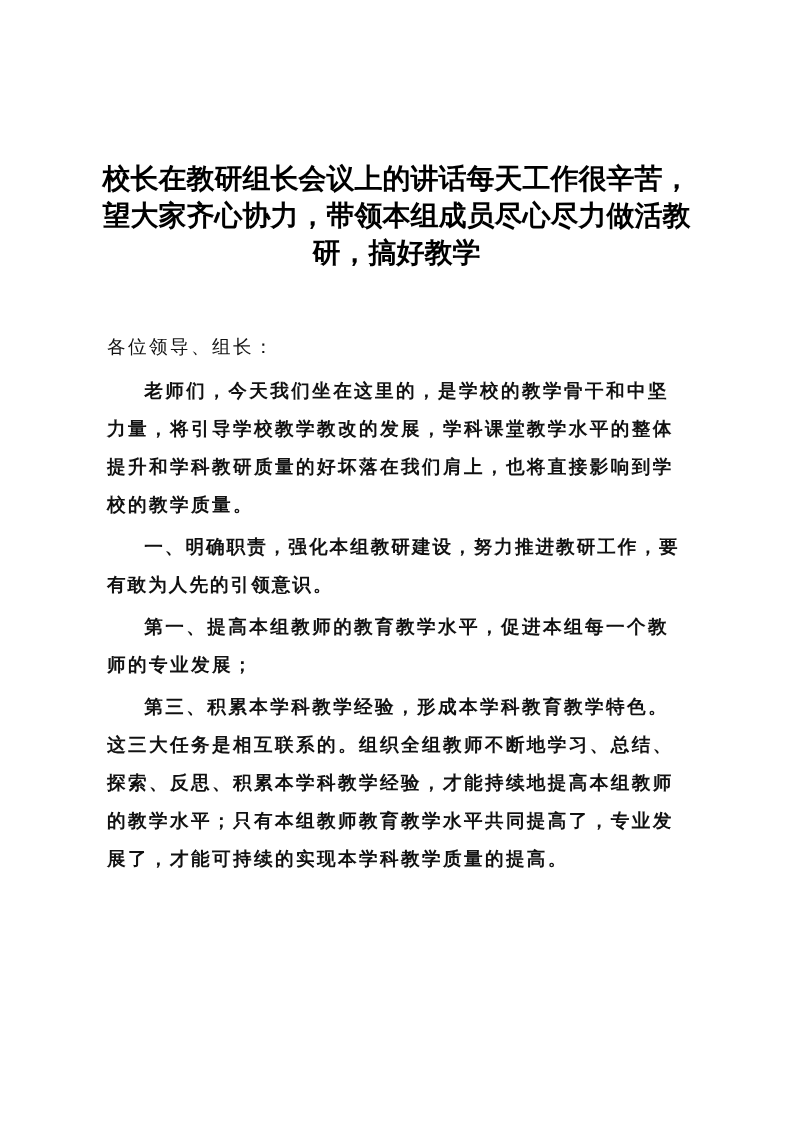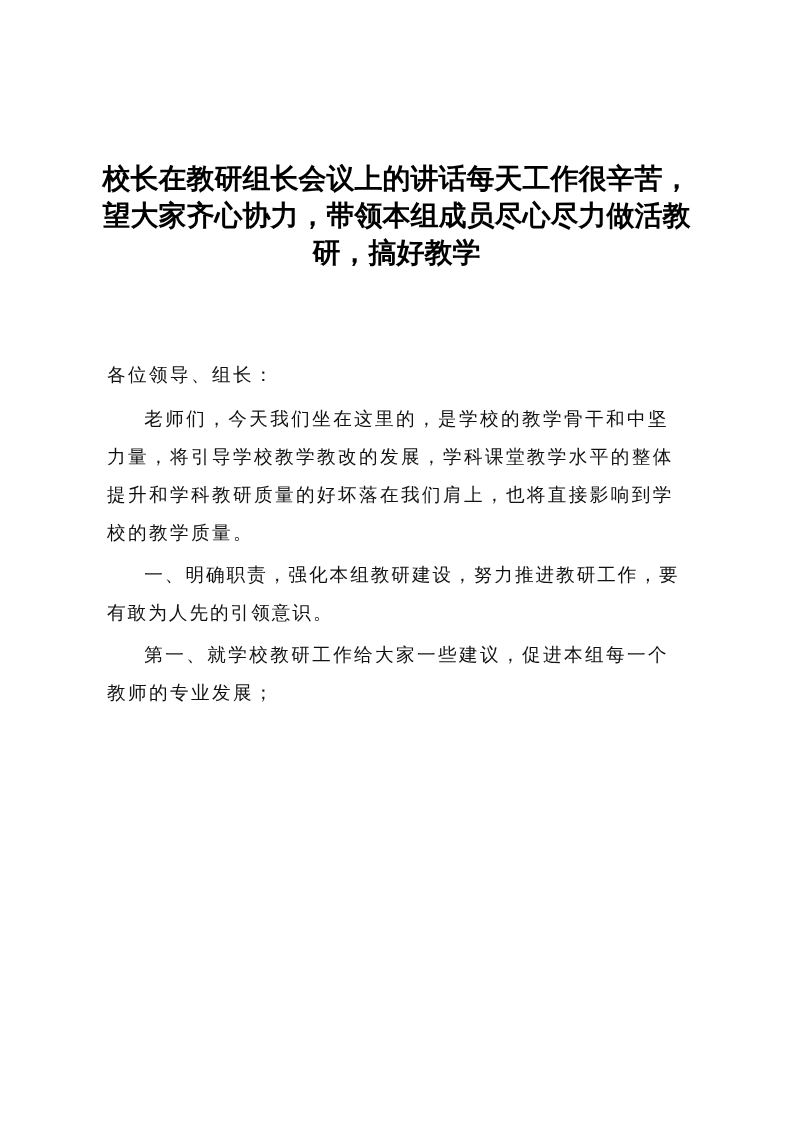--- a/index.html
+++ b/index.html
@@ -13,29 +13,30 @@
       font-weight: bold; font-size: 28px; line-height: 37px;
       text-align: center; color: #000; letter-spacing: 0px;
     }
     .body {
       position: absolute; left: 107px; top: 328px; width: 582px;
       font-family: "DejaVu Sans", "Liberation Sans", sans-serif;
       font-size: 18.6px; line-height: 38px; color: #111;
       letter-spacing: 2.4px;
     }
     .body p { margin: 0 0 4px 0; }
-    .body p.indent { text-indent: 2em; }
-    .body p.bold { font-weight: normal; letter-spacing: 2px; }
-    .body p.salute { margin-bottom: 6px; margin-top: 28px; }
+    .body p.indent { text-indent: 2em; font-weight: bold; }
+    .body p.bold { font-weight: bold; letter-spacing: 2px; }
+    .body p.salute { margin-bottom: 6px; }
   </style>
 </head>
 <body>
 
 <div class="page">
   <div class="title">校长在教研组长会议上的讲话每天工作很辛苦，望大家齐心协力，带领本组成员尽心尽力做活教研，搞好教学</div>
 
   <div class="body">
     <p class="salute">各位领导、组长：</p>
     <p class="indent">老师们，今天我们坐在这里的，是学校的教学骨干和中坚力量，将引导学校教学教改的发展，学科课堂教学水平的整体提升和学科教研质量的好坏落在我们肩上，也将直接影响到学校的教学质量。</p>
     <p class="indent bold">一、明确职责，强化本组教研建设，努力推进教研工作，要有敢为人先的引领意识。</p>
-    <p class="indent">第一、就学校教研工作给大家一些建议，促进本组每一个教师的专业发展；</p>
+    <p class="indent">第一、提高本组教师的教育教学水平，促进本组每一个教师的专业发展；</p>
+    <p class="indent">第三、积累本学科教学经验，形成本学科教育教学特色。这三大任务是相互联系的。组织全组教师不断地学习、总结、探索、反思、积累本学科教学经验，才能持续地提高本组教师的教学水平；只有本组教师教育教学水平共同提高了，专业发展了，才能可持续的实现本学科教学质量的提高。</p>
   </div>
 </div>
 
 </body></html>

